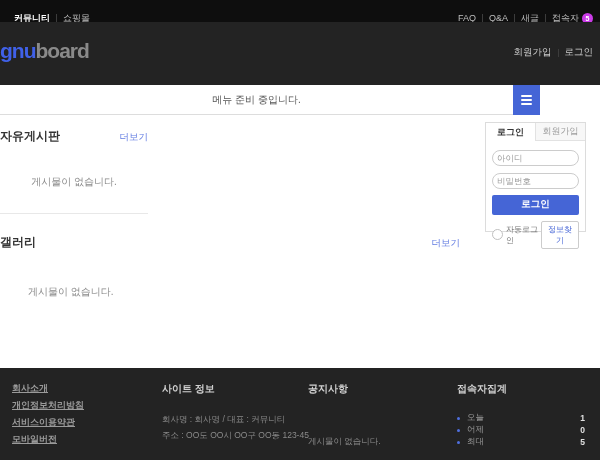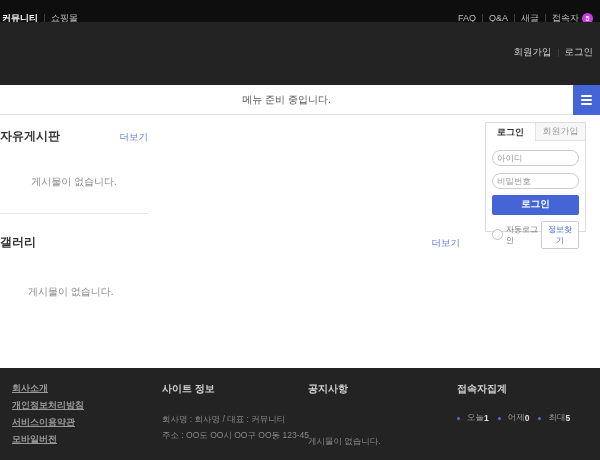--- a/index.html
+++ b/index.html
@@ -7,21 +7,21 @@
   body { font-family:"Liberation Sans","DejaVu Sans",sans-serif; }
   #screen {
     position:relative; width:600px; height:460px; margin:0 auto;
     background:#ffffff; overflow:hidden;
   }
 
   
   .topbar {
     position:absolute; left:0; top:0; width:600px; height:36px;
     background:#0e0e0e; display:flex; align-items:center;
-    padding:0 7px 0 2px; font-size:9px; color:#bfbfbf;
+    padding:0 7px 0 14px; font-size:9px; color:#bfbfbf;
   }
   .topbar .grow { flex:1; }
   .tb-link { cursor:pointer; }
   .tb-link.strong { color:#ffffff; font-weight:bold; }
   .sep { display:inline-block; width:1px; height:8px; background:#3c3c3c; margin:0 6px; }
   .badge {
     display:inline-block; min-width:11px; height:11px; line-height:11px;
     background:#cb3ce8; color:#fff; border-radius:6px; text-align:center;
     font-size:7px; font-weight:bold; margin-left:3px; padding:0 2px;
   }
@@ -46,21 +46,21 @@
   .searchwrap input::placeholder { color:#8a8a8a; }
   .searchbtn { background:transparent; border:none; cursor:pointer; display:flex; align-items:center; padding:2px; }
   .header-links {
     position:absolute; right:7px; top:24px; font-size:9.5px; color:#cccccc;
     display:flex; align-items:center;
   }
   .header-links span { cursor:pointer; }
 
   
   .menubar {
-    position:absolute; left:0; top:85px; width:600px; height:30px;
+    position:absolute; left:0; top:85px; width:540px; height:30px;
     background:#ffffff; border-bottom:1px solid #dddddd; display:flex; align-items:center;
   }
   .menubar .msg {
     flex:1; text-align:center; font-size:10px; color:#555555; margin-right:27px;
   }
   .hamburger {
     position:absolute; right:0; top:0; width:27px; height:30px;
     background:#4565d6; border:none; cursor:pointer;
     display:flex; flex-direction:column; align-items:center; justify-content:center; gap:2px;
   }
@@ -128,21 +128,21 @@
   .f-col { position:absolute; top:14px; }
   .f-links { left:12px; display:flex; flex-direction:column; gap:4px; }
   .f-links span { font-size:9px; font-weight:bold; color:#9a9a9a; cursor:pointer;text-decoration:underline; }
   .f-title { font-size:10px; font-weight:bold; color:#d0d0d0; margin-bottom:4px; }
   .f-siteinfo { left:162px; width:145px; }
   .f-siteinfo .lines { margin-top:18px; display:flex; flex-direction:column; gap:3.5px; }
   .f-siteinfo .lines div { font-size:8.5px; color:#8a8a8a; white-space:nowrap; }
   .f-notice { left:308px; width:130px; }
   .f-notice .empty-msg { margin-top:40px; font-size:8.5px; color:#8a8a8a; }
   .f-visitors { left:457px; width:128px; }
-  .f-visitors .rows { margin-top:16px; display:flex; flex-direction:row; gap:9px; }
+  .f-visitors .rows { margin-top:16px; display:flex; flex-direction:column; gap:0; }
   .v-row { display:flex; align-items:center; font-size:8.5px; }
   .v-dot { width:3px; height:3px; border-radius:2px; background:#4f6fe0; margin-right:7px; flex:0 0 auto; }
   .v-label { color:#9a9a9a; }
   .v-value { margin-left:auto; color:#e0e0e0; font-weight:bold; }
 </style>
 </head>
 <body>
 
 <div id="screen">
 
@@ -155,20 +155,23 @@
     <span class="sep"></span>
     <span class="tb-link">Q&amp;A</span>
     <span class="sep"></span>
     <span class="tb-link">새글</span>
     <span class="sep"></span>
     <span class="tb-link">접속자</span>
     <span class="badge">5</span>
   </div>
 
   <div class="header">
+    <div class="logo">
+      <span class="p1">gnu</span><span class="p2">board</span>
+    </div>
     <div class="header-links">
       <span>회원가입</span>
       <span class="sep"></span>
       <span>로그인</span>
     </div>
   </div>
 
   <div class="menubar">
     <div class="msg">메뉴 준비 중입니다.</div>
     <button class="hamburger">

